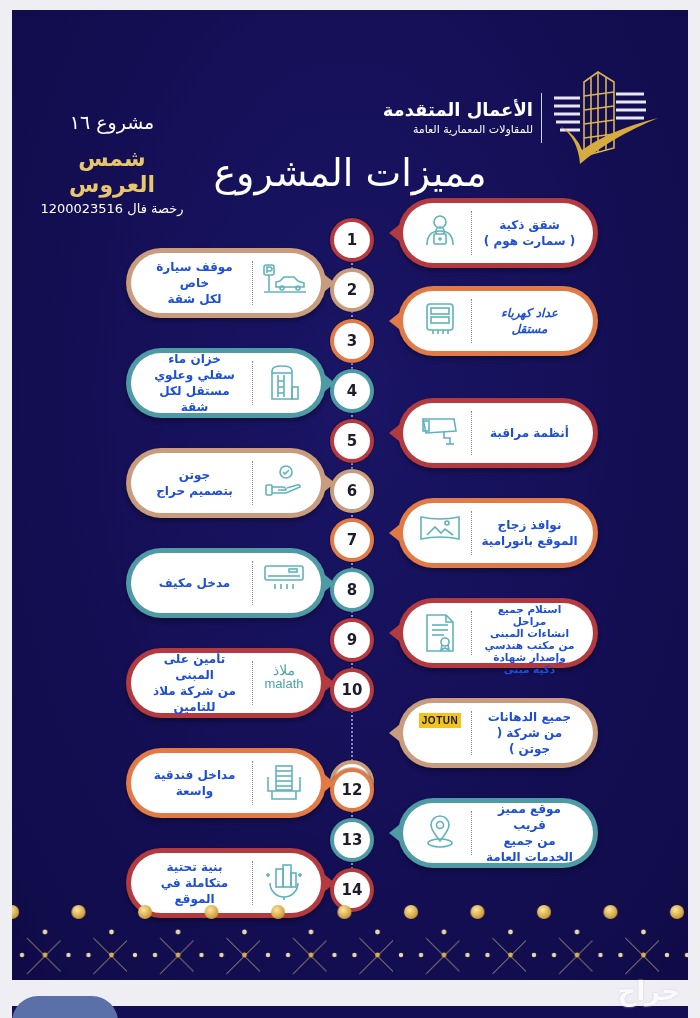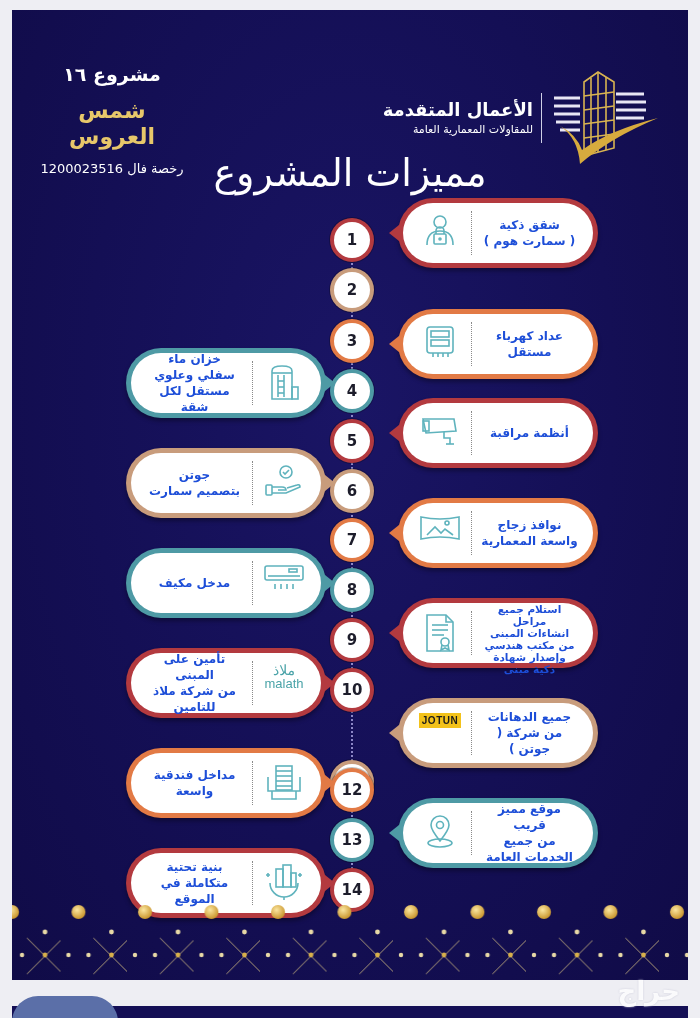--- a/index.html
+++ b/index.html
@@ -5,23 +5,23 @@
   * { box-sizing: border-box; margin: 0; padding: 0; }
   html, body { width: 700px; height: 1018px; overflow: hidden; background: #eeeef3; font-family: "DejaVu Sans", sans-serif; }
   .page { position: relative; width: 700px; height: 1018px; background: #eeeef3; }
   .poster {
     position: absolute; left: 12px; top: 10px; width: 676px; height: 970px;
     background: radial-gradient(ellipse at 50% 40%, #1a1565 0%, #140f55 55%, #100b47 100%);
     overflow: hidden;
   }
   
   .proj-block { position: absolute; left: 20px; top: 52px; width: 160px; text-align: center; direction: rtl; }
-  .proj-num { color: #ffffff; font-size: 19px; font-weight: bold; line-height: 24px; }
+  .proj-num { color: #ffffff; font-size: 19px; font-weight: normal; line-height: 24px; margin-top: 48px; }
   .proj-name { color: #e7c76a; font-size: 22px; font-weight: bold; line-height: 26px; margin-top: 12px; }
-  .proj-license { color: #ffffff; font-size: 13px; line-height: 18px; margin-top: 10px; }
+  .proj-license { color: #ffffff; font-size: 13px; line-height: 18px; margin-top: 2px; }
   
   .brand { position: absolute; right: 26px; top: 58px; display: flex; align-items: center; direction: rtl; }
   .brand-logo { width: 112px; height: 100px; position: relative; }
   .brand-divider { width: 1px; height: 50px; background: #cfcfe6; margin: 0 8px; }
   .brand-text { text-align: right; direction: rtl; }
   .brand-title { color: #ffffff; font-size: 18px; font-weight: bold; line-height: 24px; }
   .brand-sub { color: #ffffff; font-size: 11px; line-height: 16px; }
   
   .main-title { position: absolute; left: 0; right: 0; top: 140px; text-align: center; color: #ffffff; font-size: 38px; line-height: 46px; direction: rtl; letter-spacing: 1px; }
   
@@ -147,22 +147,42 @@
               <circle cx="18" cy="9" r="6"></circle>
               <path d="M5 32 Q5 18 18 18 Q31 18 31 32"></path>
               <rect x="12" y="21" width="12" height="10" rx="1"></rect>
               <path d="M14 21 v-3 a4 4 0 0 1 8 0 v3"></path>
               <circle cx="18" cy="26" r="1"></circle>
             </svg>
         </div>
       </div>
     </div>
 
-
-    <div class="card right" style="--c:#e27a45; top:299px;">
+    <div class="card left" style="--c:#c89c7c; top:238px;">
+      <div class="inner">
+        <div class="ico">
+          <svg width="44" height="32" viewBox="0 0 44 32" class="icon-svg">
+              <rect x="2" y="2" width="10" height="10" rx="2"></rect>
+              <path d="M5 10 V4 h3 a2 2 0 0 1 0 4 h-3"></path>
+              <line x1="7" y1="12" x2="7" y2="28"></line>
+              <path d="M14 24 h28 v-4 l-6-2 l-4-4 h-10 l-4 4 l-4 1 z"></path>
+              <circle cx="20" cy="25" r="2"></circle>
+              <circle cx="36" cy="25" r="2"></circle>
+              <line x1="2" y1="29" x2="44" y2="29"></line>
+            </svg>
+        </div>
+        <div class="sep"></div>
+        <div class="txt">
+            <div>موقف سيارة خاص</div>
+            <div>لكل شقة</div>
+          </div>
+      </div>
+    </div>
+
+    <div class="card right" style="--c:#e27a45; top:276px;font-style:italic;">
       <div class="inner">
         <div class="txt">
             <div>عداد كهرباء</div>
             <div>مستقل</div>
           </div>
         <div class="sep"></div>
         <div class="ico">
           <svg width="36" height="36" viewBox="0 0 36 36" class="icon-svg">
               <rect x="5" y="3" width="26" height="26" rx="3"></rect>
               <rect x="9" y="7" width="18" height="6"></rect>
@@ -222,30 +242,30 @@
           <svg width="40" height="36" viewBox="0 0 40 36" class="icon-svg">
               <circle cx="22" cy="9" r="6"></circle>
               <path d="M19 9 l2 2 l4 -4"></path>
               <rect x="2" y="22" width="6" height="10" rx="1"></rect>
               <path d="M8 24 h10 q4 0 4 3 h-8 M8 30 h14 l14 -6 q0 -3 -3 -2 l-10 3"></path>
             </svg>
         </div>
         <div class="sep"></div>
         <div class="txt">
             <div>جوتن</div>
-            <div>بتصميم سمارت</div>
+            <div>بتصميم حراج</div>
           </div>
       </div>
     </div>
 
     <div class="card right" style="--c:#e27a45; top:488px;">
       <div class="inner">
         <div class="txt">
             <div>نوافذ زجاج</div>
-            <div>واسعة المعمارية</div>
+            <div>الموقع بانورامية</div>
           </div>
         <div class="sep"></div>
         <div class="ico">
           <svg width="42" height="30" viewBox="0 0 42 30" class="icon-svg">
               <path d="M2 4 Q21 8 40 4 V26 Q21 22 2 26 Z"></path>
               <path d="M8 22 l8 -8 l6 6 l4 -4 l8 6"></path>
               <circle cx="28" cy="10" r="2"></circle>
             </svg>
         </div>
       </div>

